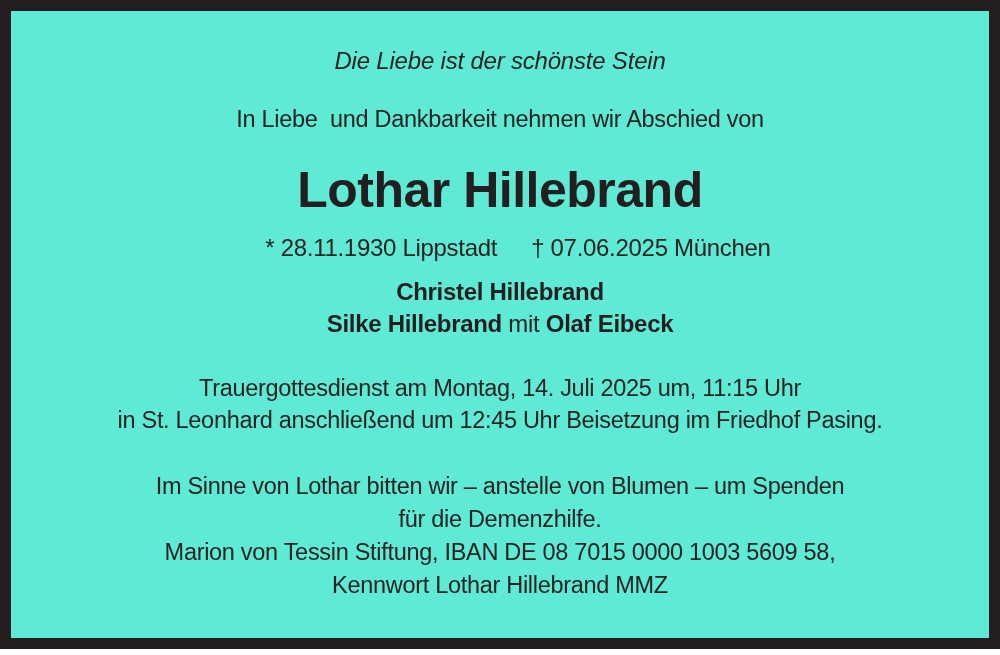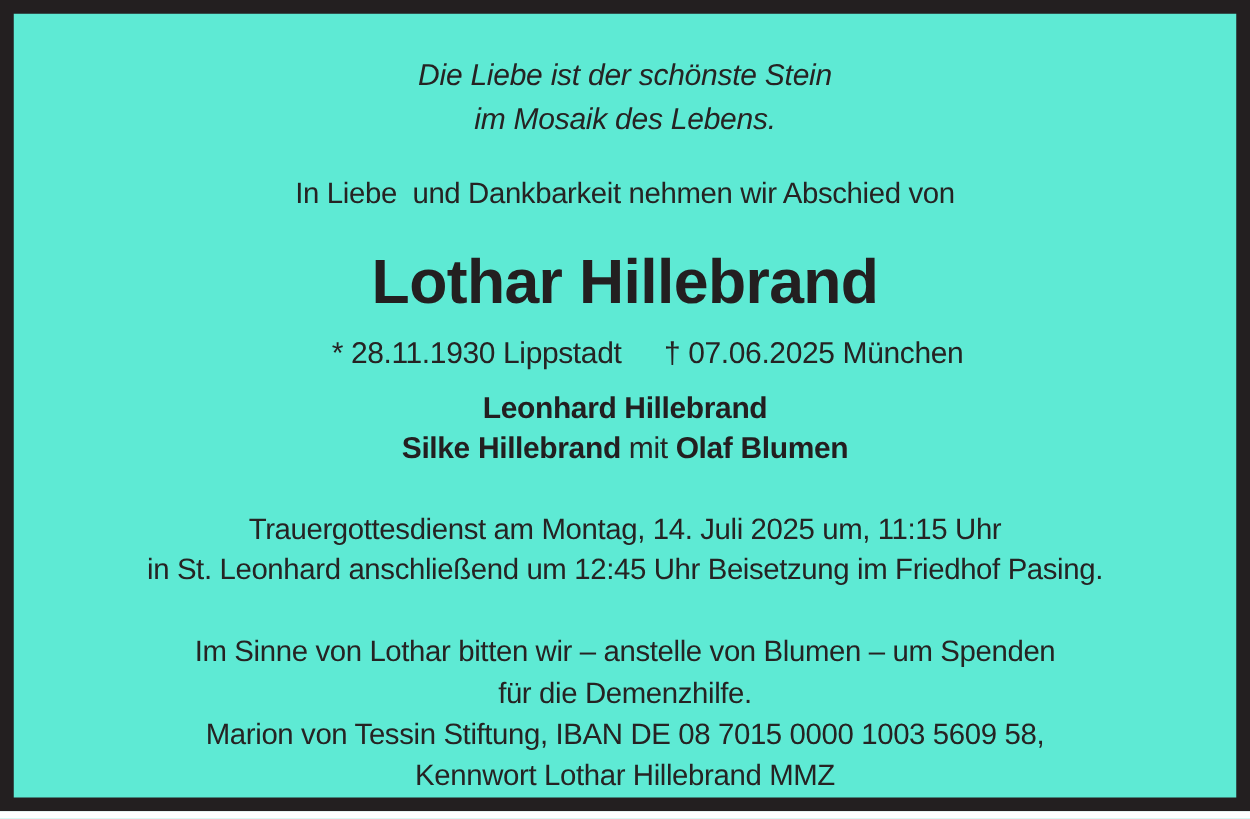--- a/index.html
+++ b/index.html
@@ -79,35 +79,34 @@
   }
 </style>
 </head>
 <body>
 
 <div class="notice">
   <div class="content">
 
     <div class="quote">
       <div>Die Liebe ist der schönste Stein</div>
-      <div>im Mosaik des Lebens.</div>
     </div>
 
     <div class="intro">In Liebe  und Dankbarkeit nehmen wir Abschied von</div>
 
     <div class="deceased-name">Lothar Hillebrand</div>
 
     <div class="dates">
       <span>* 28.11.1930 Lippstadt</span>
         <span>† 07.06.2025 München</span>
     </div>
 
     <div class="family">
-      <div>Leonhard Hillebrand</div>
-      <div><span>Silke Hillebrand</span><span class="regular"> mit </span><span>Olaf Blumen</span></div>
+      <div>Christel Hillebrand</div>
+      <div><span>Silke Hillebrand</span><span class="regular"> mit </span><span>Olaf Eibeck</span></div>
     </div>
 
     <div class="service">
       <div>Trauergottesdienst am Montag, 14. Juli 2025 um, 11:15 Uhr</div>
       <div>in St. Leonhard anschließend um 12:45 Uhr Beisetzung im Friedhof Pasing.</div>
     </div>
 
     <div class="donation">
       <div>Im Sinne von Lothar bitten wir – anstelle von Blumen – um Spenden</div>
       <div>für die Demenzhilfe.</div>

